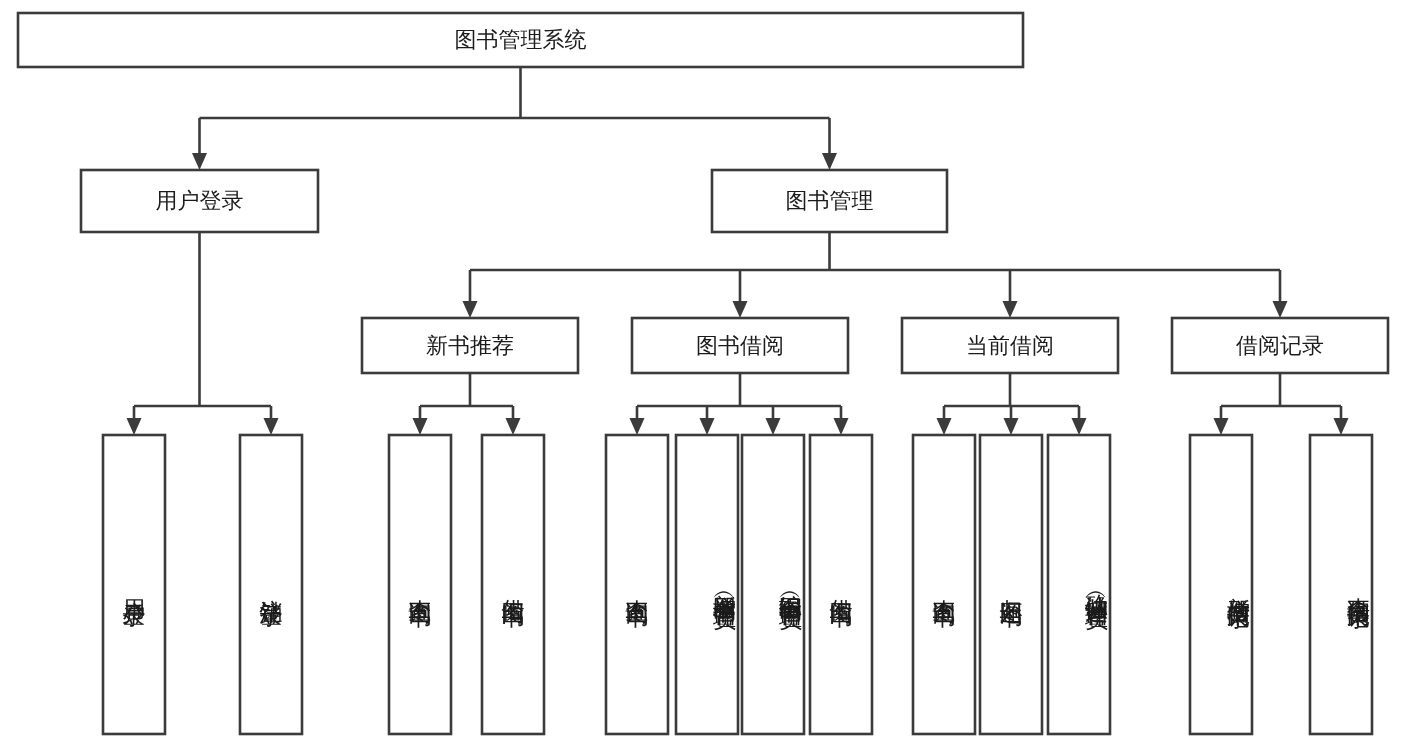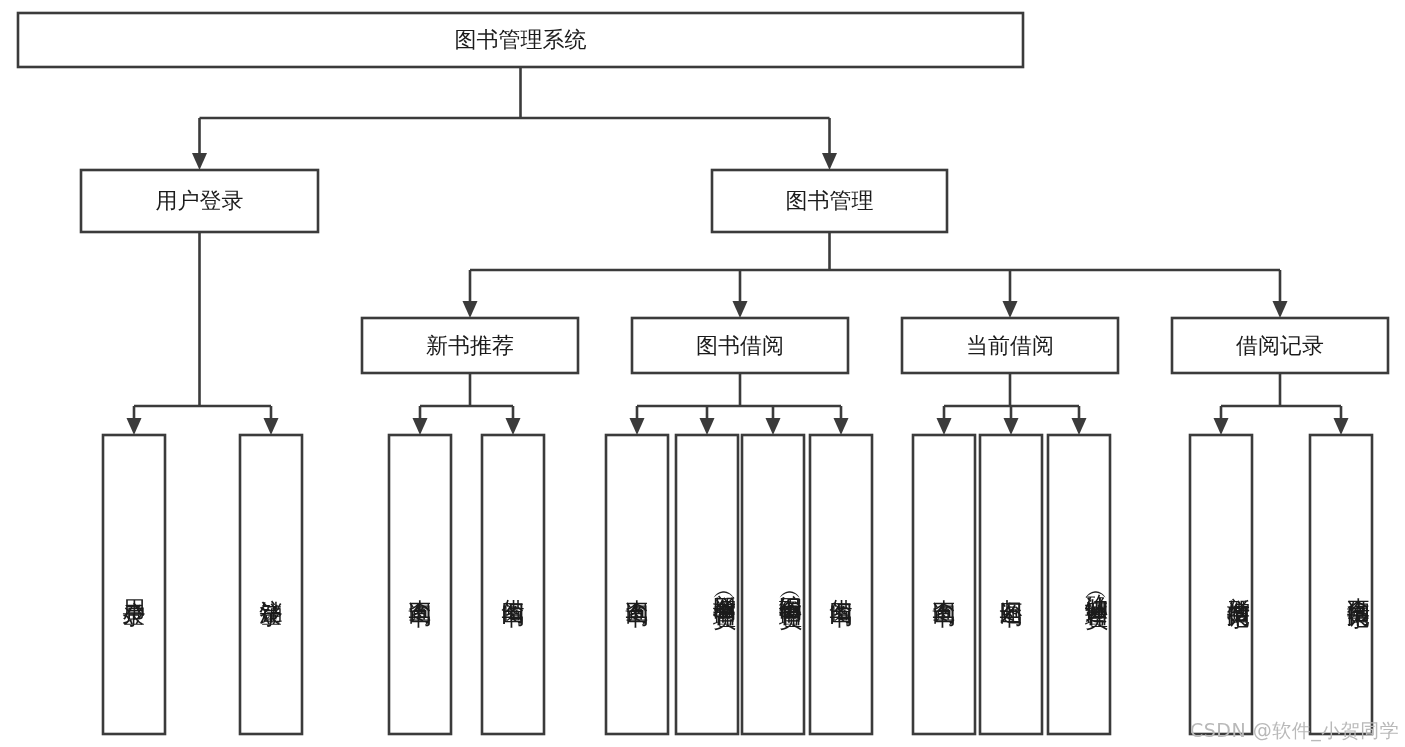--- a/index.html
+++ b/index.html
@@ -189,15 +189,14 @@
       <div class="leaf-label-v" style="left: 676px; top: 443px; width: 62px; height: 283px;">新增图书（管理员）</div>
       <div class="leaf-label-v" style="left: 742px; top: 443px; width: 62px; height: 283px;">编辑图书（管理员）</div>
       <div class="leaf-label-v" style="left: 810px; top: 443px; width: 62px; height: 283px; align-items: center;">借阅图书</div>
       <div class="leaf-label-v" style="left: 913px; top: 443px; width: 62px; height: 283px; align-items: center;">查询图书</div>
       <div class="leaf-label-v" style="left: 980px; top: 443px; width: 62px; height: 283px; align-items: center;">归还图书</div>
       <div class="leaf-label-v" style="left: 1048px; top: 443px; width: 62px; height: 283px;">确认归还（管理员）</div>
       <div class="leaf-label-v" style="left: 1190px; top: 443px; width: 62px; height: 283px;">新增借阅记录</div>
       <div class="leaf-label-v" style="left: 1310px; top: 443px; width: 62px; height: 283px;">查询借阅记录</div>
     </div>
 
-  <div class="watermark" style="left: 1190px; top: 718px;">CSDN @软件_小贺同学</div>
 
 </div>
 
 </body></html>

